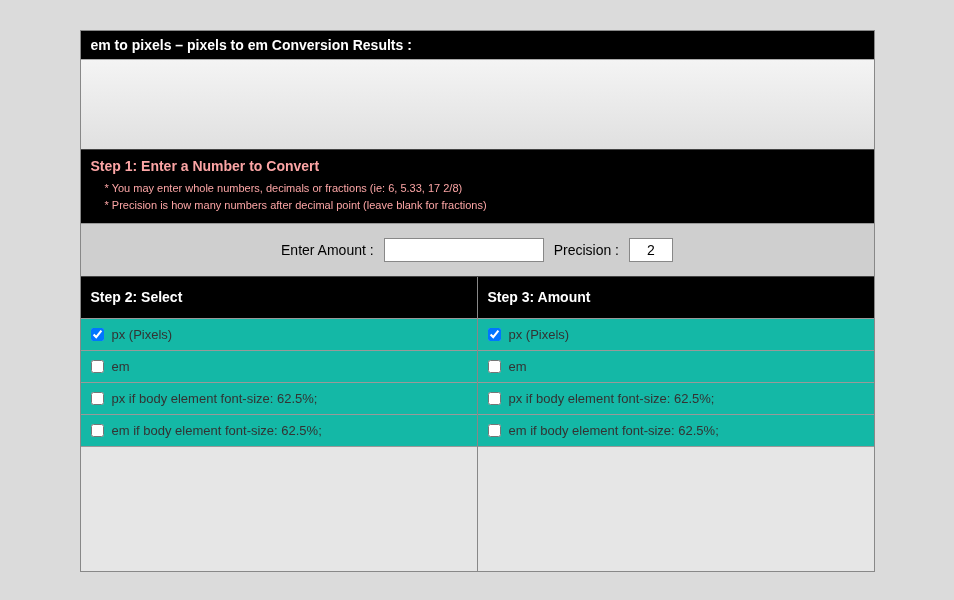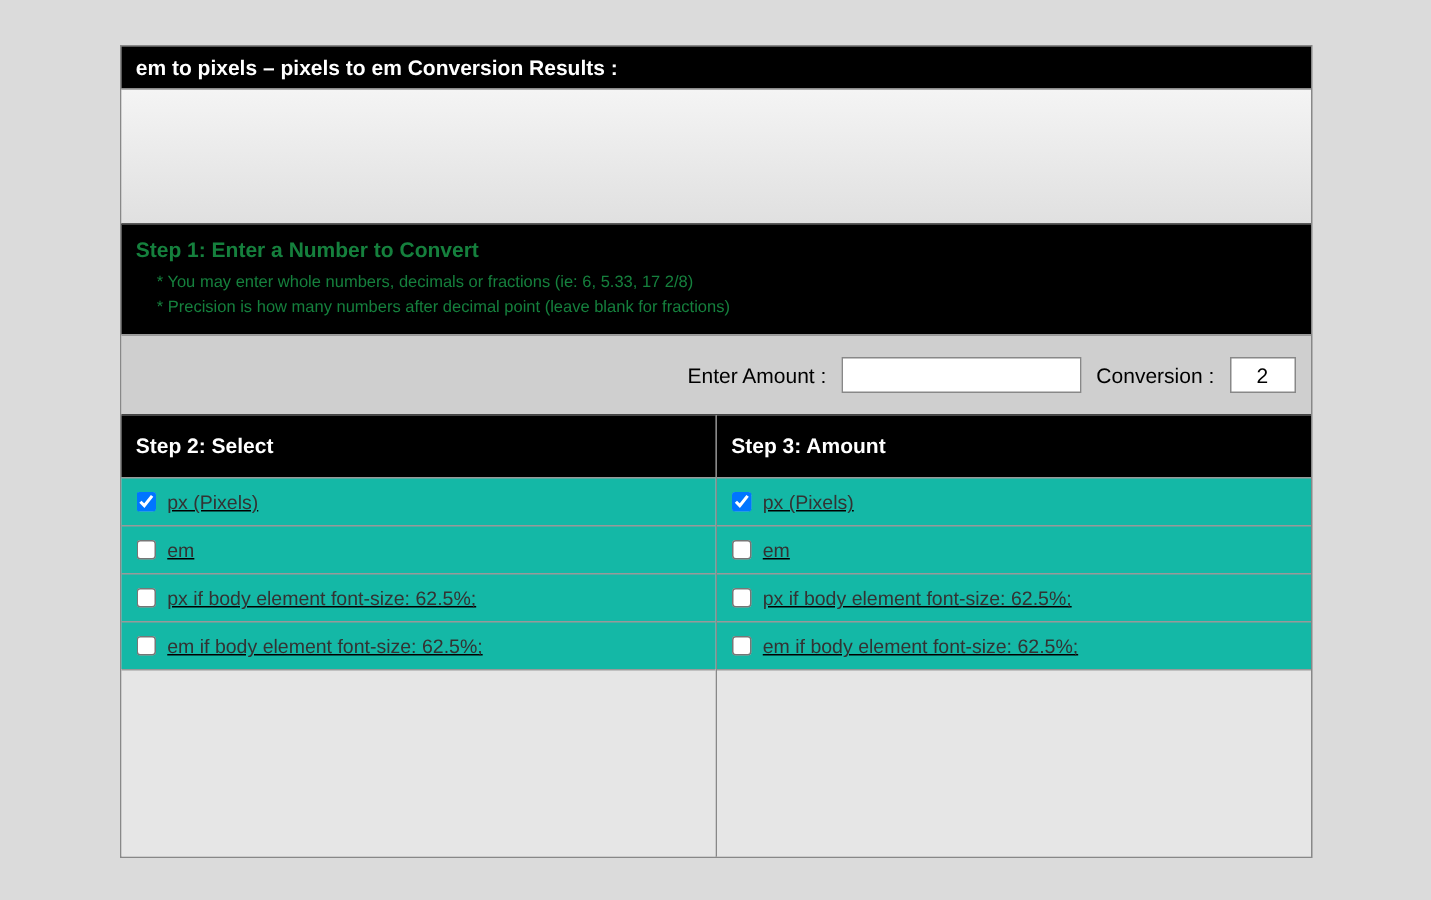--- a/index.html
+++ b/index.html
@@ -21,57 +21,56 @@
       font-weight: bold;
       font-size: 14px;
     }
     .result-area {
       height: 90px;
       background: linear-gradient(#f4f4f4, #e0e0e0);
       border-top: 1px solid #aaa;
     }
     .step1-header {
       background: #000;
-      color: #15803d;
+      color: #fca5a5;
       padding: 8px 10px 10px 10px;
       border-top: 1px solid #444;
     }
     .step1-header h3 {
       font-size: 14px;
       font-weight: bold;
       margin-bottom: 6px;
     }
     .step1-header .note {
       font-size: 11px;
       margin-left: 14px;
       line-height: 1.5;
     }
     .input-row {
       background: #cfcfcf;
       padding: 14px 10px;
       display: flex;
       align-items: center;
-      justify-content: flex-end;
+      justify-content: center;
       gap: 10px;
       font-size: 14px;
       border-top: 1px solid #999;
     }
     .input-row input[type="text"] {
       border: 1px solid #888;
       background: #fff;
       padding: 3px 6px;
       font-size: 14px;
       height: 24px;
     }
     .amount-input { width: 160px; }
     .precision-input { width: 44px; text-align: center; }
     .columns {
       display: flex;
       border-top: 1px solid #444;
-      text-decoration: underline;
     }
     .col {
       flex: 1;
       display: flex;
       flex-direction: column;
     }
     .col:first-child {
       border-right: 1px solid #888;
     }
     .col-header {
@@ -113,21 +112,21 @@
 
   <div class="step1-header">
     <h3>Step 1: Enter a Number to Convert</h3>
     <div class="note">* You may enter whole numbers, decimals or fractions (ie: 6, 5.33, 17 2/8)</div>
     <div class="note">* Precision is how many numbers after decimal point (leave blank for fractions)</div>
   </div>
 
   <div class="input-row">
     <span>Enter Amount :</span>
     <input type="text" class="amount-input" value="" style="">
-    <span>Conversion :</span>
+    <span>Precision :</span>
     <input type="text" class="precision-input" value="2" style="">
   </div>
 
   <div class="columns">
     <div class="col">
       <div class="col-header">
         <div>Step 2: Select</div>
       </div>
       <label class="option-row">
         <input type="checkbox" checked="" style="">

